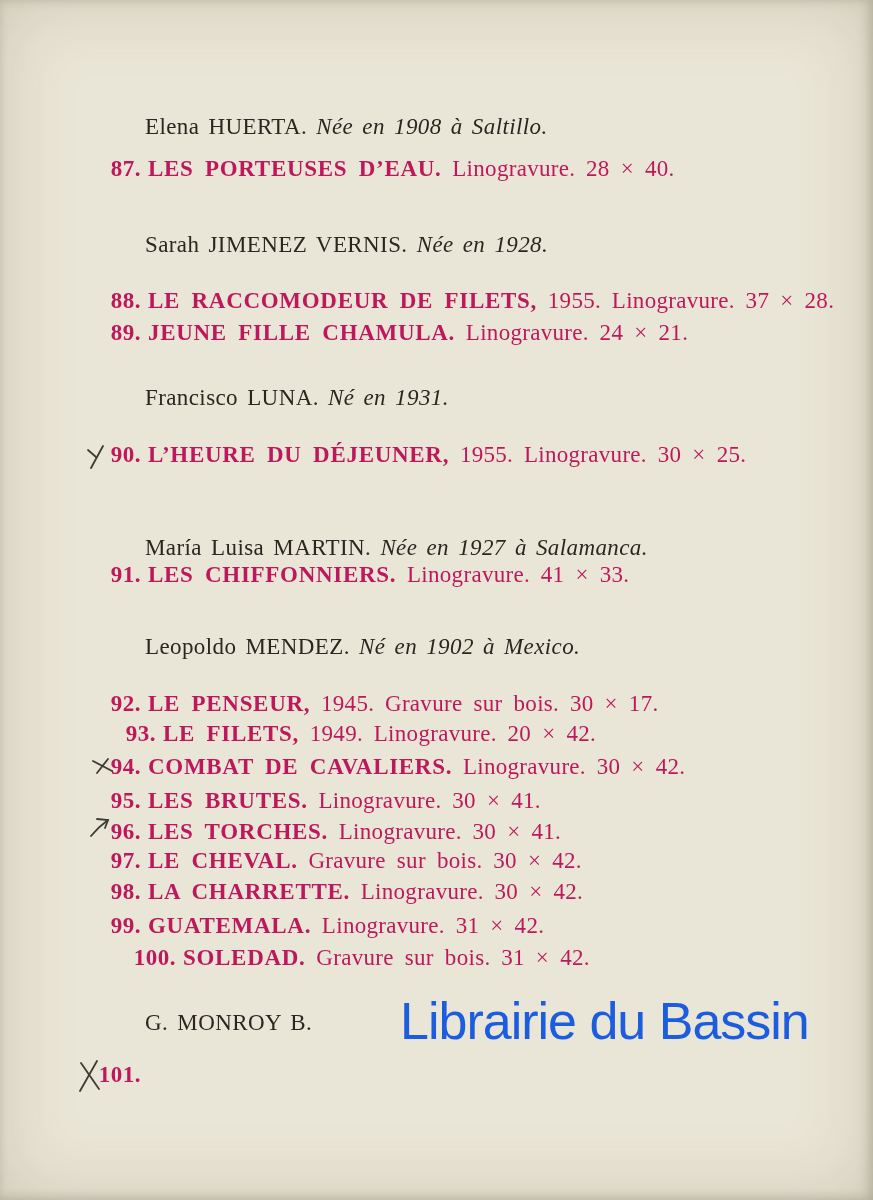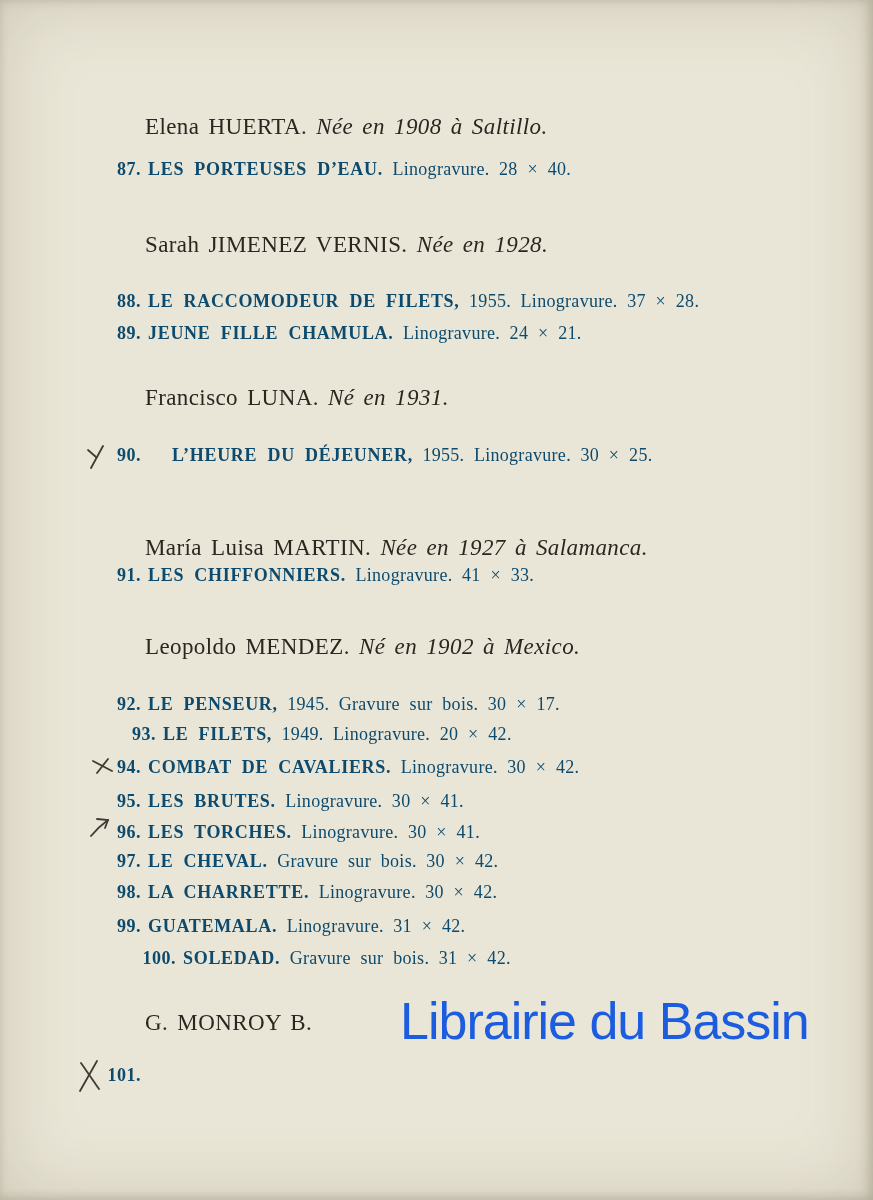--- a/index.html
+++ b/index.html
@@ -16,22 +16,22 @@
                inset 0 -3px 10px rgba(100,90,64,0.12);
   }
   .heading{
     position:absolute;left:145px;white-space:nowrap;
     font-size:23px;line-height:28px;letter-spacing:.4px;word-spacing:3px;
     color:#2b2620;
   }
   .bio{font-style:italic;}
   .entry{
     position:absolute;left:0;display:flex;align-items:baseline;
-    white-space:nowrap;font-size:18px;line-height:24px;word-spacing:5px;
-    color:#0c4a6e;
+    white-space:nowrap;font-size:23px;line-height:24px;word-spacing:5px;
+    color:#be185d;
   }
   .num{flex:none;width:141px;text-align:right;font-weight:bold;letter-spacing:.5px;}
   .etext{margin-left:7px;}
   .etitle{font-weight:bold;letter-spacing:.7px;}
   .eyear,.emedium,.esize{letter-spacing:.3px;}
   .pencil{position:absolute;z-index:2;pointer-events:none;}
   .pencil svg{display:block;}
   .watermark{
     position:absolute;left:400px;top:995px;z-index:4;white-space:nowrap;
     font-family:"Liberation Sans",sans-serif;
@@ -51,21 +51,21 @@
     <div class="heading" style="top: 231px;"><span class="artist">Sarah JIMENEZ VERNIS.</span> <span class="bio">Née en 1928.</span></div>
     <div class="entry" style="top: 289px;">
       <span class="num">88.</span>
       <span class="etext"><span class="etitle">LE RACCOMODEUR DE FILETS,</span> <span class="eyear">1955.</span> <span class="emedium">Linogravure.</span> <span class="esize">37 × 28.</span></span>
     </div>
     <div class="entry" style="top: 321px;">
       <span class="num">89.</span>
       <span class="etext"><span class="etitle">JEUNE FILLE CHAMULA.</span> <span class="emedium">Linogravure.</span> <span class="esize">24 × 21.</span></span>
     </div>
     <div class="heading" style="top: 384px;"><span class="artist">Francisco LUNA.</span> <span class="bio">Né en 1931.</span></div>
-    <div class="entry" style="top: 443px; gap: 24px;">
+    <div class="entry" style="top: 443px;">
       <span class="num">90.</span>
       <span class="etext"><span class="etitle">L’HEURE DU DÉJEUNER,</span> <span class="eyear">1955.</span> <span class="emedium">Linogravure.</span> <span class="esize">30 × 25.</span></span>
     </div>
     <span class="pencil" style="left: 86px; top: 445px;">
       <svg width="20" height="24" viewBox="0 0 20 24" fill="none" stroke="#3f3b33" stroke-width="1.8" stroke-linecap="round">
         <path d="M2 5 L10 12"></path>
         <path d="M17 1 L5 23"></path>
       </svg>
     </span>
     <div class="heading" style="top: 534px;"><span class="artist">María Luisa MARTIN.</span> <span class="bio">Née en 1927 à Salamanca.</span></div>

